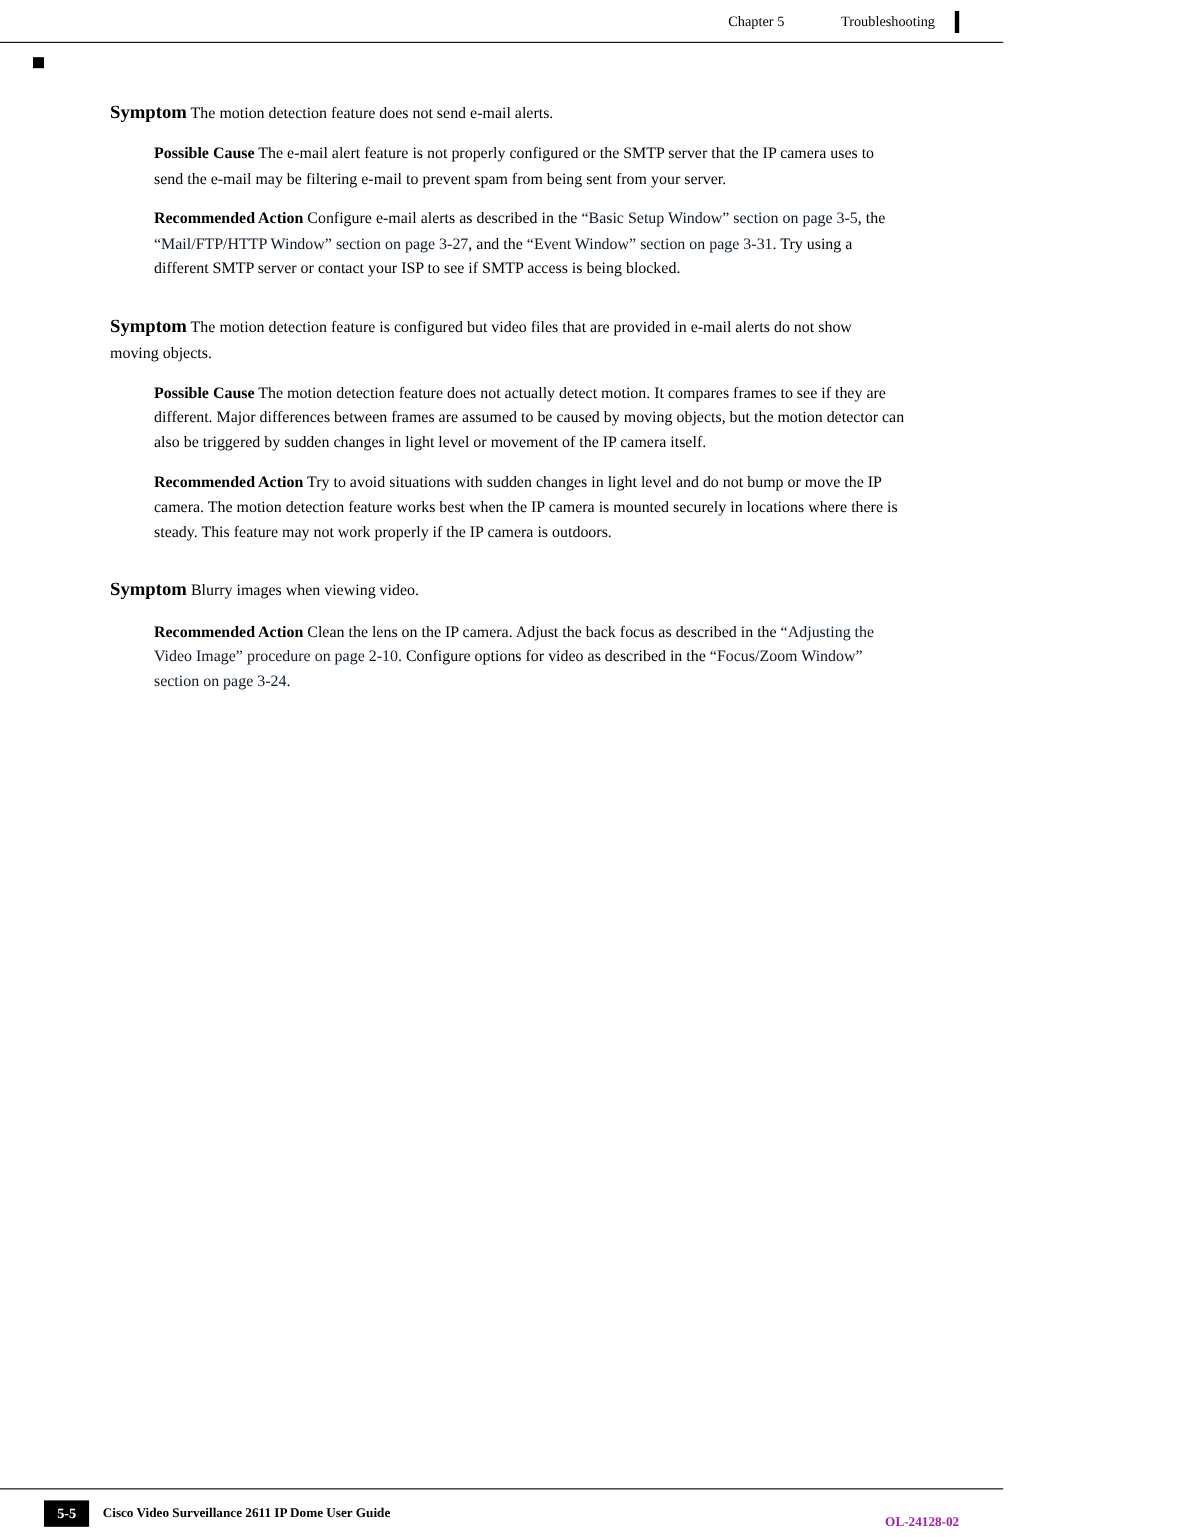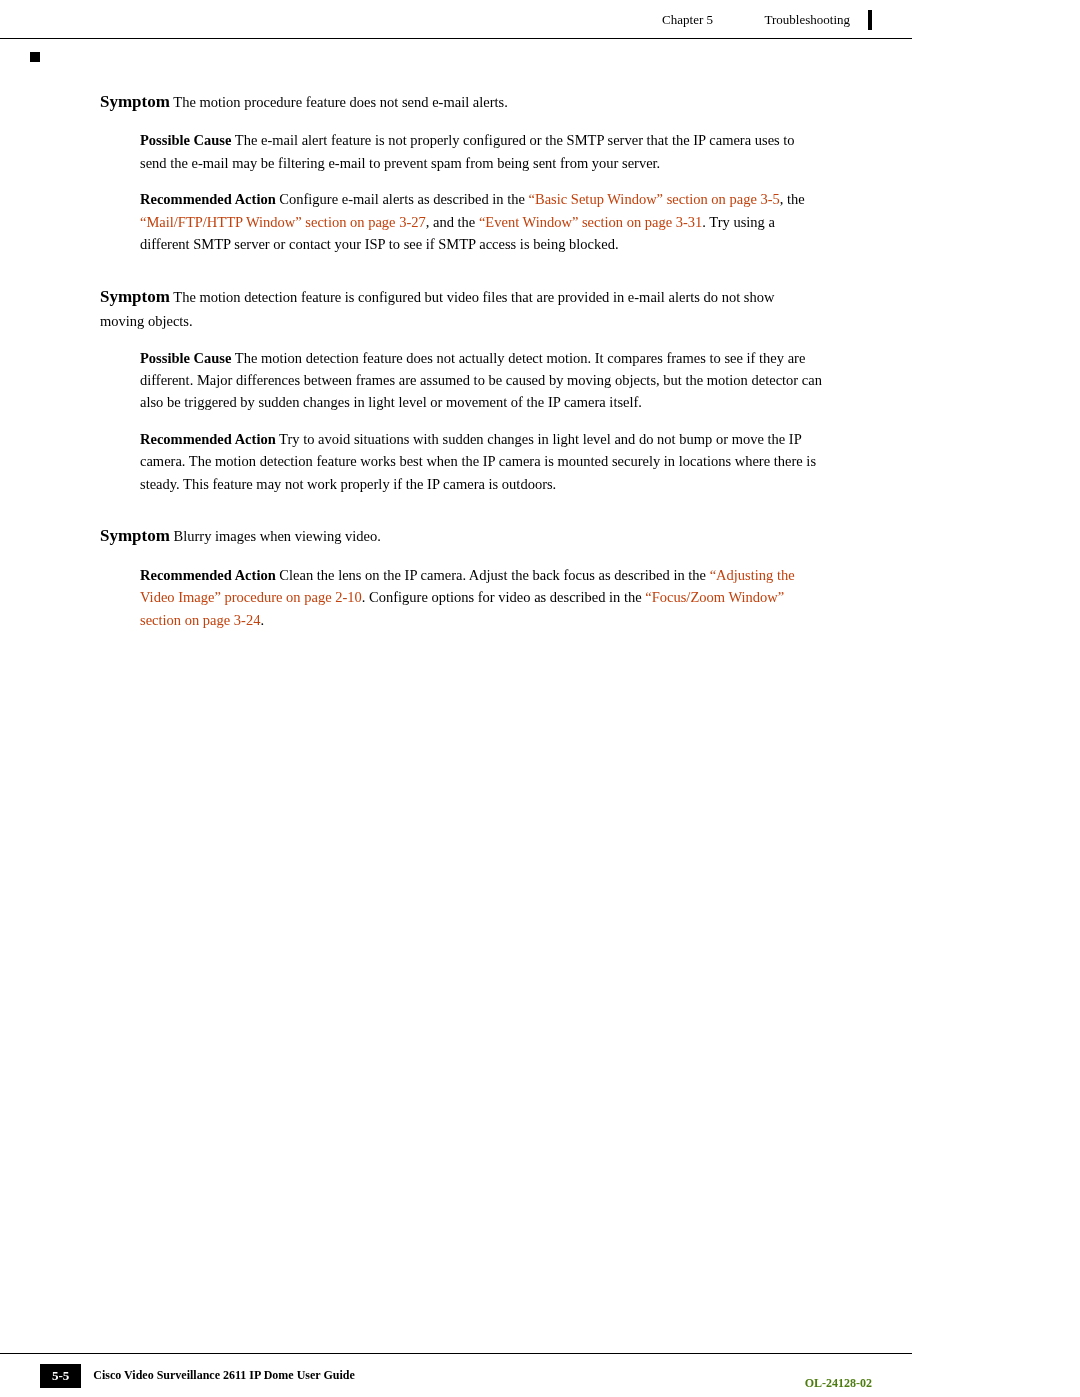--- a/index.html
+++ b/index.html
@@ -94,21 +94,21 @@
       font-size: 14.5px;
     }
 
     .recommended-action-label {
       font-weight: bold;
       font-size: 14.5px;
       margin-top: 44px;
     }
 
     .link-text {
-      color: #c2410c;
+      color: #0f172a;
       text-decoration: none;
     }
 
     
     .footer-bar {
       position: absolute;
       bottom: 0;
       left: 0;
       width: 100%;
       border-top: 1px solid #000000;
@@ -134,21 +134,21 @@
 
     .footer-title {
       font-size: 12px;
       font-weight: bold;
       color: #000000;
     }
 
     .footer-right {
       font-size: 12px;
       font-weight: bold;
-      color: #4d7c0f;
+      color: #a21caf;
       margin-top: 16px;
     }
 
     p {
       margin-bottom: 0;
     }
   </style>
 </head>
 <body>
 
@@ -162,21 +162,21 @@
     </span>
     <span class="header-divider-right"></span>
   </div>
 
   <div class="left-marker"></div>
 
   <div class="content">
 
     <div class="section-block">
       <p class="symptom-line">
-        <span class="symptom-label">Symptom</span><span>  The motion procedure feature does not send e-mail alerts.</span>
+        <span class="symptom-label">Symptom</span><span>  The motion detection feature does not send e-mail alerts.</span>
       </p>
 
       <div class="indent-block">
         <p>
           <span class="possible-cause-label">Possible Cause</span><span>  The e-mail alert feature is not properly configured or the SMTP server that the IP camera uses to send the e-mail may be filtering e-mail to prevent spam from being sent from your server.</span>
         </p>
       </div>
 
       <div class="indent-block">
         <p>

